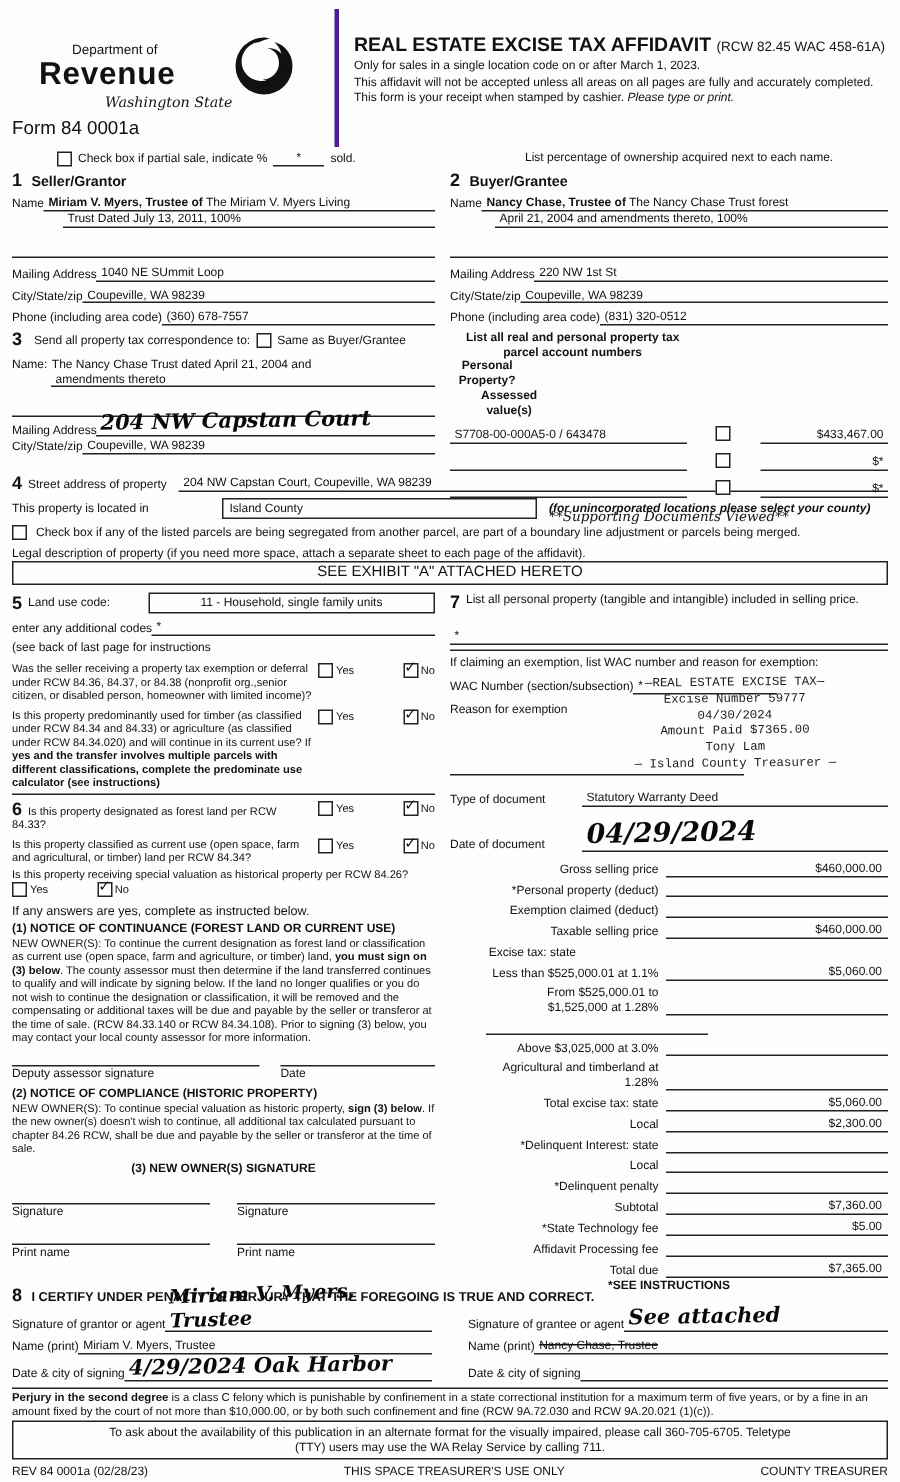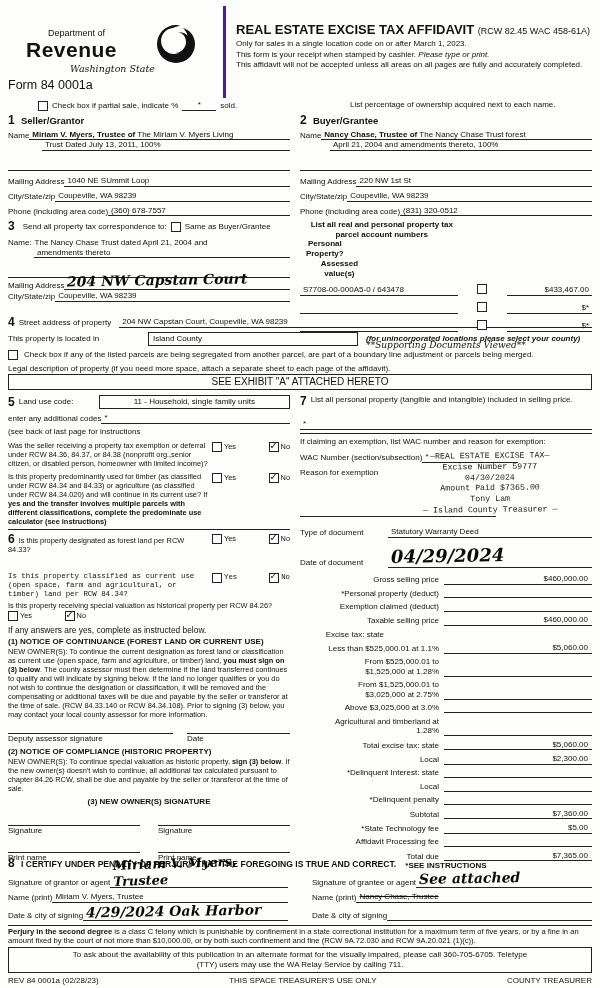--- a/index.html
+++ b/index.html
@@ -74,23 +74,23 @@
         <path fill="#111" d="M20 1a19 19 0 1 0 19 19C39 12 34 6 27 4c4 4 6 9 4 14A13 13 0 1 1 17 4c2-1 4-2 7-2-1-.6-2.6-1-4-1z"></path>
         <path fill="#111" d="M22 8c5 1 8 5 8 10 0 6-5 11-11 11 8 2 15-4 15-11 0-6-5-10-12-10z"></path>
       </svg>
       <div class="ws">Washington State</div>
       <div class="formnum">Form 84 0001a</div>
     </div>
     <div class="titleblk">
       <h1><span>REAL ESTATE EXCISE TAX AFFIDAVIT</span>
         <span class="rcw">(RCW 82.45 WAC 458-61A)</span></h1>
       <p>Only for sales in a single location code on or after March 1, 2023.</p>
+      <p>This affidavit will not be accepted unless all areas on all pages are fully and accurately completed.</p>
       <p><span>This form is your receipt when stamped by cashier.</span>
         <span class="i">Please type or print.</span></p>
-      <p>This affidavit will not be accepted unless all areas on all pages are fully and accurately completed.</p>
     </div>
   </div>
 
   <div class="row" style="margin-top:2px;">
     <div style="width:288px;display:flex;gap:4px;align-items:flex-end;padding-left:30px;">
       <span class="cb"></span>
       <span>Check box if partial sale, indicate %</span>
       <span style="border-bottom:1px solid #222;width:34px;text-align:center;">*</span>
       <span>sold.</span>
     </div>
@@ -283,21 +283,21 @@
           <span class="yn">
               <span class="cb"></span>
               <span>Yes</span>
             </span>
           <span class="yn">
               <span class="cb ck"></span>
               <span>No</span>
             </span>
         </span>
       </div>
-      <div class="qrow small" style="margin-top:18px;font-family:Liberation Mono, monospace;">
+      <div class="qrow small" style="margin-top:4px;">
         <span class="qtext">Is this property classified as current use (open space, farm and agricultural, or timber) land per RCW 84.34?</span>
         <span class="qyn">
           <span class="yn">
               <span class="cb"></span>
               <span>Yes</span>
             </span>
           <span class="yn">
               <span class="cb ck"></span>
               <span>No</span>
             </span>
@@ -403,21 +403,20 @@
           </div>
         <div class="trow">
             <span class="tl">Less than $525,000.01 at 1.1%</span>
             <span class="tv">$5,060.00</span>
           </div>
         <div class="trow">
             <span class="tl">From $525,000.01 to $1,525,000 at 1.28%</span>
             <span class="tv"></span>
           </div>
         <div class="trow">
-            <span class="tl">From $1,525,000.01 to $3,025,000 at 2.75%</span>
             <span class="tv"></span>
           </div>
         <div class="trow">
             <span class="tl">Above $3,025,000 at 3.0%</span>
             <span class="tv"></span>
           </div>
         <div class="trow">
             <span class="tl">Agricultural and timberland at 1.28%</span>
             <span class="tv"></span>
           </div>

